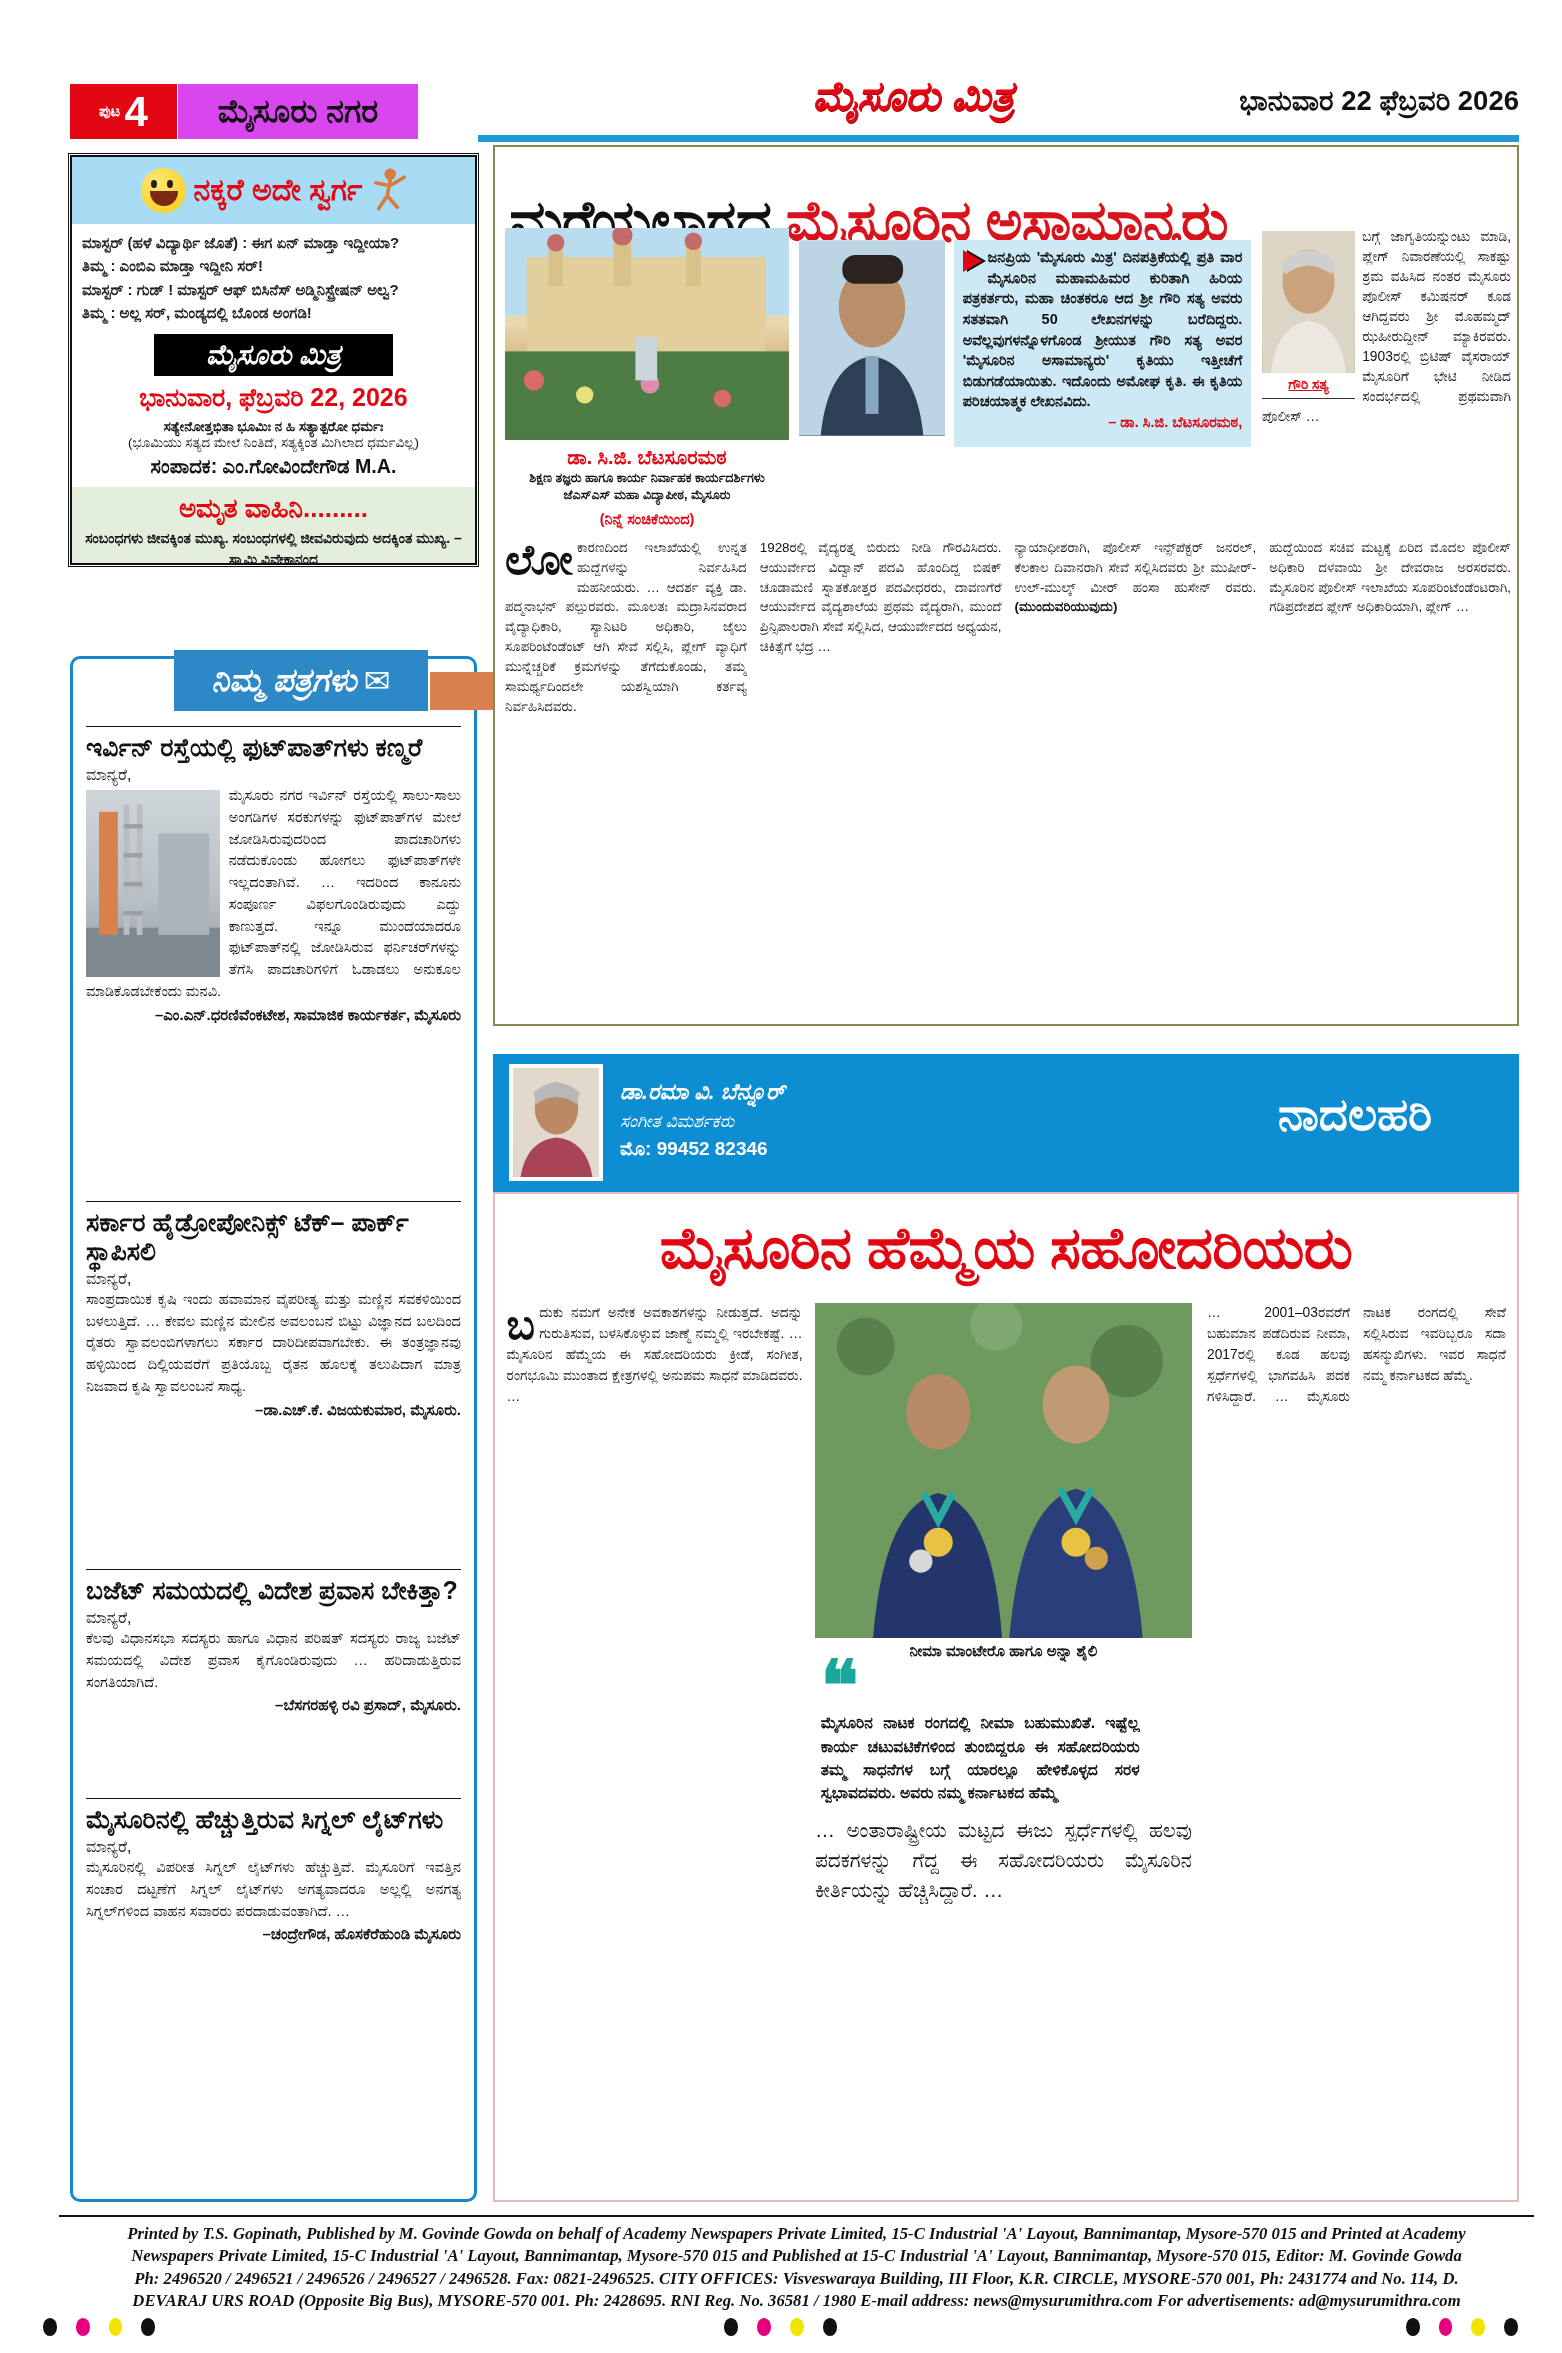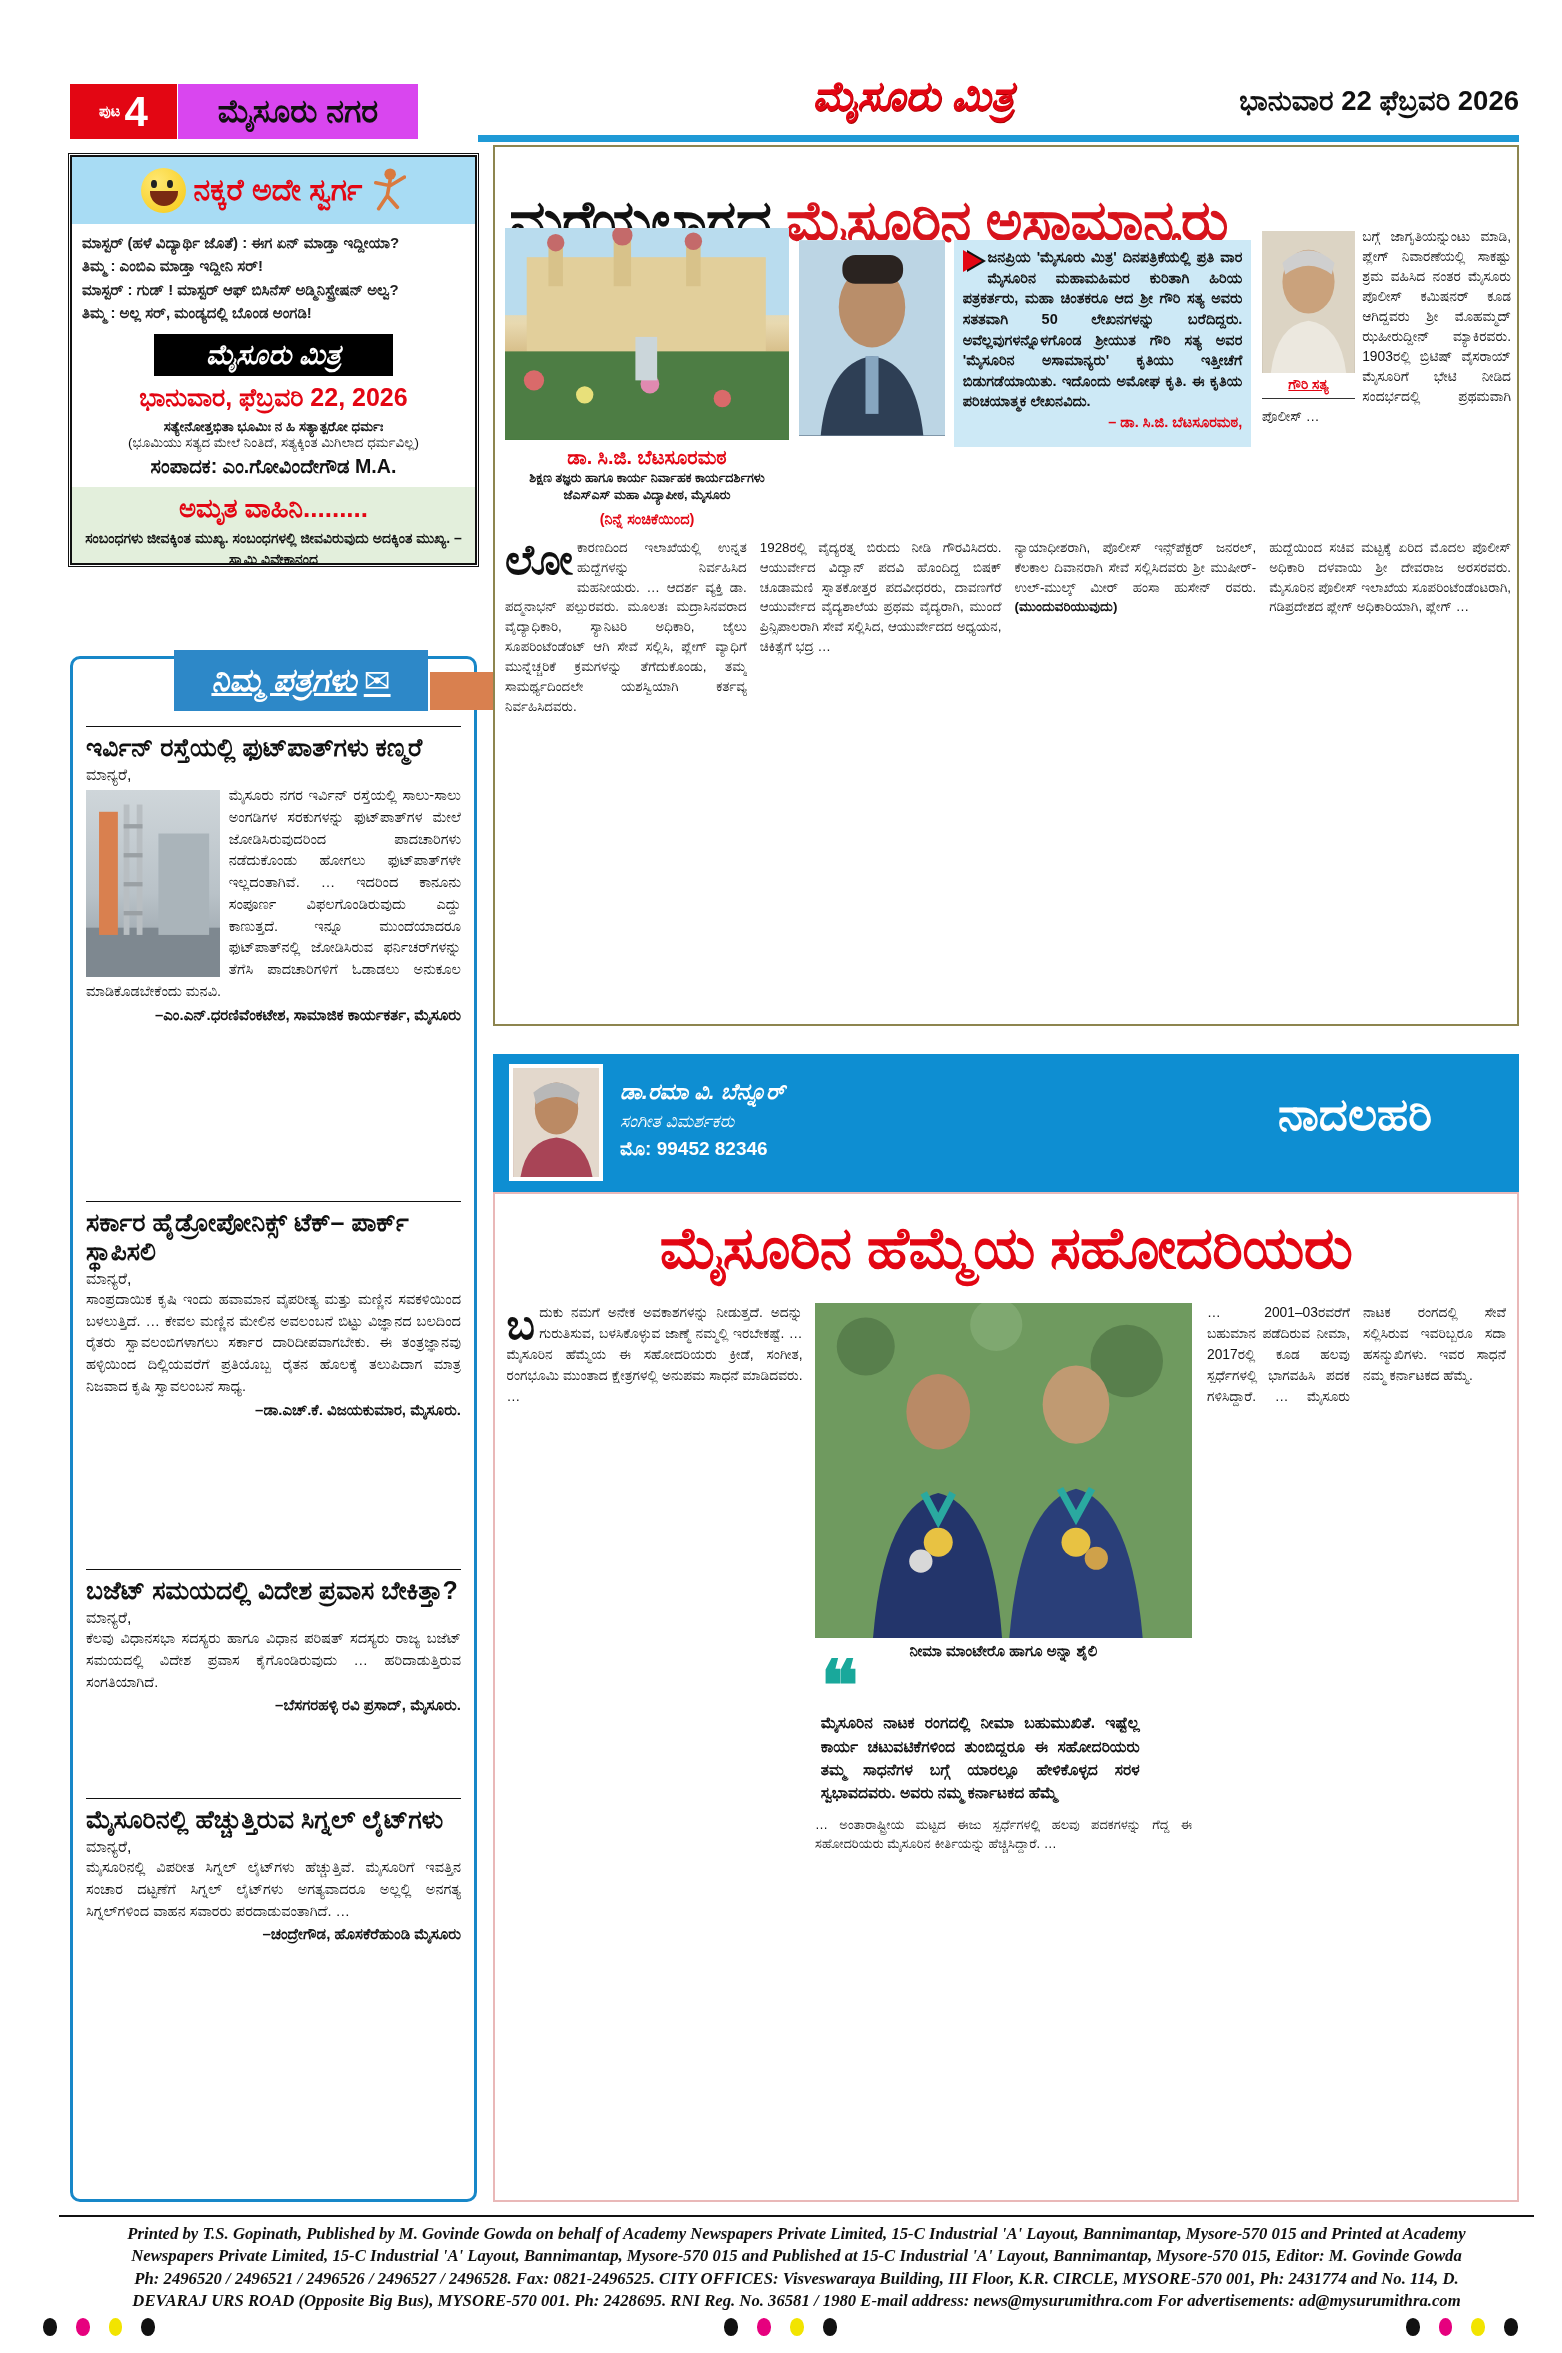--- a/index.html
+++ b/index.html
@@ -41,21 +41,21 @@
   .shloka-mean{text-align:center;font-size:13.4px;}
   .editor-line{margin-top:4.3px;text-align:center;font-size:19.6px;font-weight:bold;}
   .amrutha{margin-top:8.7px;background:#e3efdc;padding:5.8px 7.2px 7.2px 7.2px;}
   .amrutha-title{text-align:center;color:#e30613;font-size:26px;font-weight:bold;}
   .amrutha-quote{margin-top:4.3px;text-align:center;font-size:14px;font-weight:bold;line-height:1.45;}
 
   
   .letters-box{left:70px;top:656px;width:407px;height:1546px;border:3.6px solid #1787c8;border-radius:10px;
     background:#fff;box-sizing:border-box;}
   .letters-tab{position:absolute;left:101px;top:-8.7px;width:254px;height:61px;background:#2d88c8;
-    display:flex;align-items:center;justify-content:center;gap:7.2px;color:#fff;font-size:32px;font-weight:bold;font-style:italic;text-decoration:underline;}
+    display:flex;align-items:center;justify-content:center;gap:7.2px;color:#fff;font-size:32px;font-weight:bold;font-style:italic;}
   .letters-orange{position:absolute;left:357px;top:13px;width:109px;height:38px;background:#d9804f;}
   .letter{position:absolute;left:13px;width:375px;overflow:hidden;}
   .letter-title{font-size:25px;font-weight:bold;line-height:1.15;border-top:1.4px solid #111;padding-top:5.8px;}
   .letter:first-of-type .letter-title{border-top:none;padding-top:0;}
   .letter-salut{font-size:16px;margin-top:4.3px;}
   .letter-body{font-size:14.5px;line-height:1.5;text-align:justify;margin-top:1.4px;}
   .letter-sign{font-size:15px;font-weight:bold;text-align:right;margin-top:2.9px;}
   .street-photo{float:left;width:134px;height:187px;margin:4.3px 8.7px 2.9px 0;
     background:linear-gradient(180deg,#cfd6da 0%,#b9c2c8 55%,#8f9aa1 100%);position:relative;overflow:hidden;}
 
@@ -99,21 +99,21 @@
   .nada-colL{position:absolute;left:11.6px;top:109px;width:296px;height:884px;font-size:13.8px;line-height:1.52;text-align:justify;overflow:hidden;}
   .nada-mid{position:absolute;left:320px;top:109px;width:377px;}
   .sisters-photo{width:377px;height:335px;background:linear-gradient(180deg,#9fb98a 0%,#6f9a5f 40%,#41653e 100%);
     position:relative;overflow:hidden;}
   .sisters-cap{text-align:center;font-size:15px;font-weight:bold;margin-top:4.3px;}
   .quote-block{margin-top:13px;width:319px;margin-left:5.8px;}
   .quote-marks{color:#19a89b;font-size:70px;line-height:0.4;font-weight:bold;font-family:"Liberation Serif",serif;}
   .quote-text{font-size:15.6px;font-weight:bold;line-height:1.5;text-align:justify;margin-top:10px;}
   .nada-colR{position:absolute;left:712px;top:109px;width:299px;height:884px;column-count:2;column-gap:13px;
     font-size:13.8px;line-height:1.52;text-align:justify;overflow:hidden;}
-  .nada-mid-more{font-size:13px;line-height:1.5;text-align:justify;margin-top:10px;}
+  .nada-mid-more{font-size:20px;line-height:1.5;text-align:justify;margin-top:10px;}
 
   
   .footer{left:59px;top:2215px;width:1475px;border-top:2.2px solid #111;padding-top:5.8px;
     font-family:"Liberation Serif","DejaVu Serif",serif;font-style:italic;font-weight:bold;
     font-size:16.7px;line-height:1.35;text-align:center;color:#111;}
   .regdots{left:43px;top:2316px;width:1475px;height:22px;display:flex;justify-content:space-between;}
   .dot-group{display:flex;gap:19px;align-items:center;}
   .dot{width:13.8px;height:17.4px;border-radius:50%;}
 </style>
 </head>

